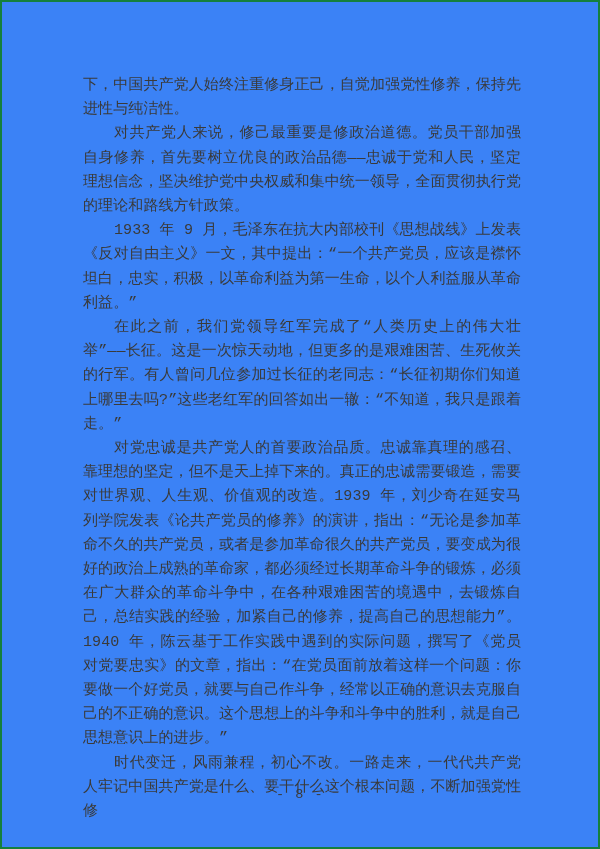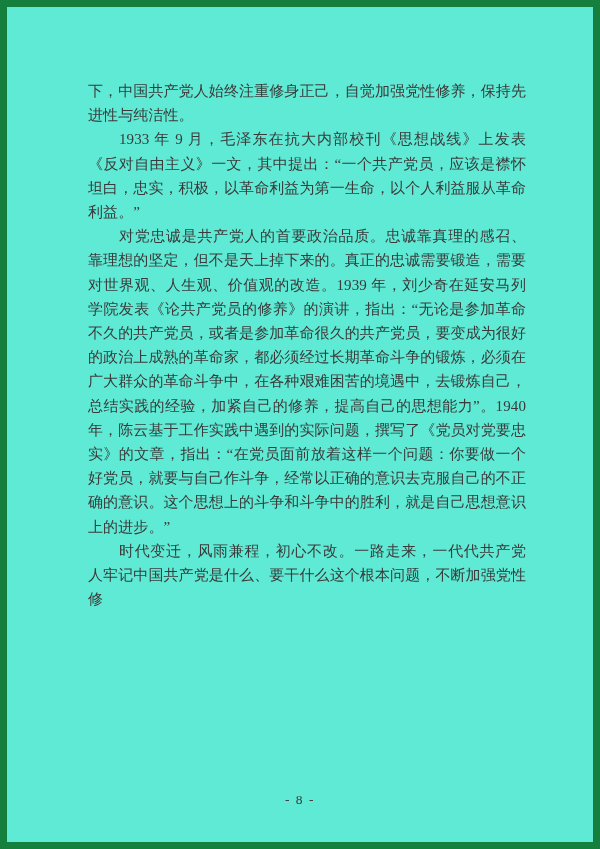--- a/index.html
+++ b/index.html
@@ -4,25 +4,25 @@
 <style>
   html, body {
     margin: 0;
     padding: 0;
     background: #ffffff;
   }
   .page {
     position: relative;
     width: 600px;
     height: 849px;
-    background: #5eead4;
+    background: #3b82f6;
     box-sizing: border-box;
-    border: 7px solid #15803d;
+    border: 2px solid #15803d;
     overflow: hidden;
-    font-family: Liberation Serif, serif;
+    font-family: Liberation Mono, monospace;
   }
   .text-body {
     position: absolute;
     left: 81px;
     top: 72px;
     width: 438px;
     color: #3a3a3a;
     font-size: 15px;
     line-height: 24.2px;
     text-align: justify;
@@ -46,18 +46,20 @@
     letter-spacing: 1.5px;
   }
 </style>
 </head>
 <body>
 
 <div class="page">
   <div class="text-body">
 
   <p>下，中国共产党人始终注重修身正己，自觉加强党性修养，保持先进性与纯洁性。</p>
+      <p class="indent">对共产党人来说，修己最重要是修政治道德。党员干部加强自身修养，首先要树立优良的政治品德——忠诚于党和人民，坚定理想信念，坚决维护党中央权威和集中统一领导，全面贯彻执行党的理论和路线方针政策。</p>
       <p class="indent">1933 年 9 月，毛泽东在抗大内部校刊《思想战线》上发表《反对自由主义》一文，其中提出：“一个共产党员，应该是襟怀坦白，忠实，积极，以革命利益为第一生命，以个人利益服从革命利益。”</p>
+      <p class="indent">在此之前，我们党领导红军完成了“人类历史上的伟大壮举”——长征。这是一次惊天动地，但更多的是艰难困苦、生死攸关的行军。有人曾问几位参加过长征的老同志：“长征初期你们知道上哪里去吗?”这些老红军的回答如出一辙：“不知道，我只是跟着走。”</p>
       <p class="indent">对党忠诚是共产党人的首要政治品质。忠诚靠真理的感召、靠理想的坚定，但不是天上掉下来的。真正的忠诚需要锻造，需要对世界观、人生观、价值观的改造。1939 年，刘少奇在延安马列学院发表《论共产党员的修养》的演讲，指出：“无论是参加革命不久的共产党员，或者是参加革命很久的共产党员，要变成为很好的政治上成熟的革命家，都必须经过长期革命斗争的锻炼，必须在广大群众的革命斗争中，在各种艰难困苦的境遇中，去锻炼自己，总结实践的经验，加紧自己的修养，提高自己的思想能力”。1940 年，陈云基于工作实践中遇到的实际问题，撰写了《党员对党要忠实》的文章，指出：“在党员面前放着这样一个问题：你要做一个好党员，就要与自己作斗争，经常以正确的意识去克服自己的不正确的意识。这个思想上的斗争和斗争中的胜利，就是自己思想意识上的进步。”</p>
       <p class="indent">时代变迁，风雨兼程，初心不改。一路走来，一代代共产党人牢记中国共产党是什么、要干什么这个根本问题，不断加强党性修</p>
     </div>
   <div class="page-number">- 8 -</div>
 </div>
 
 </body></html>

